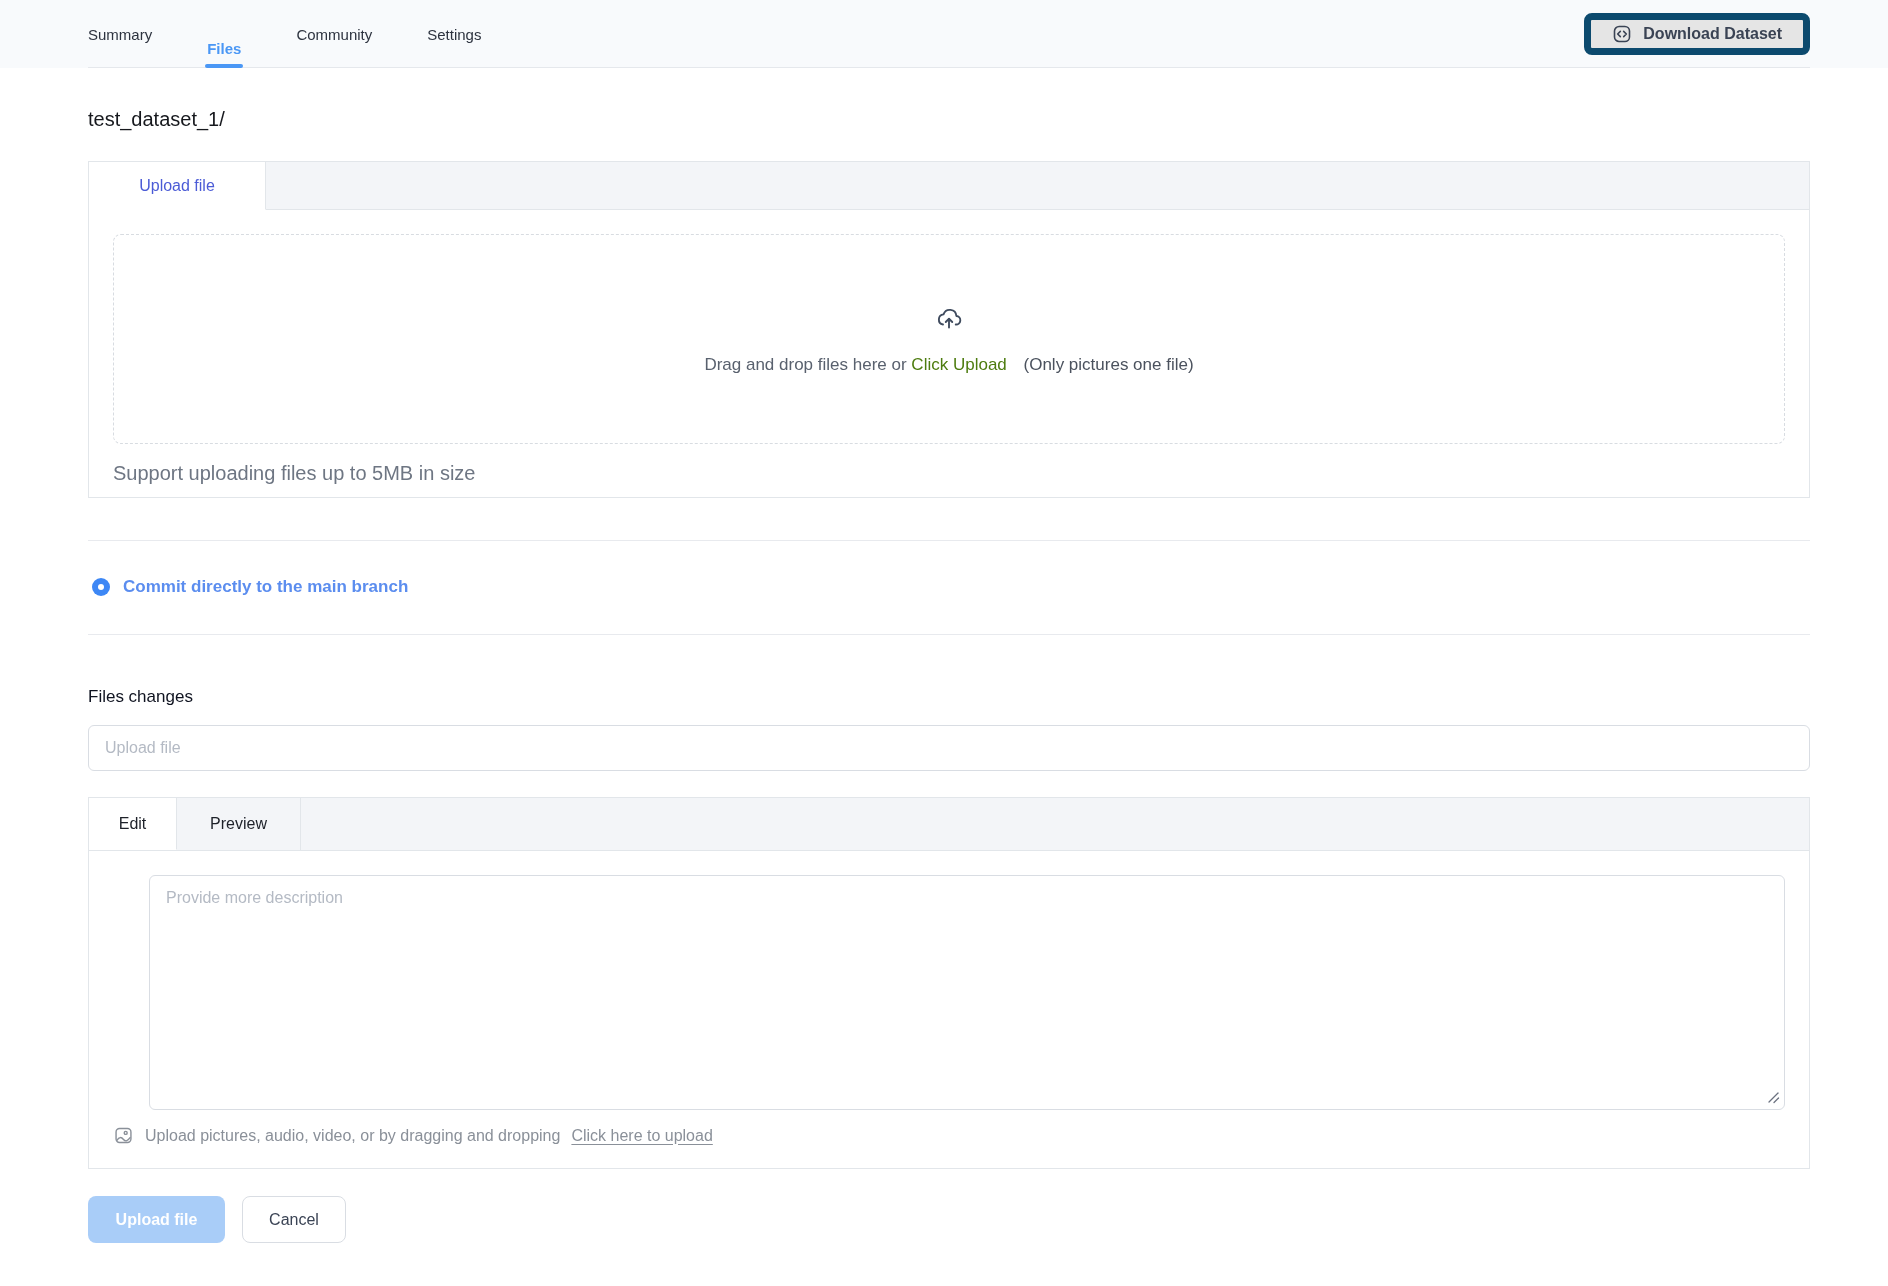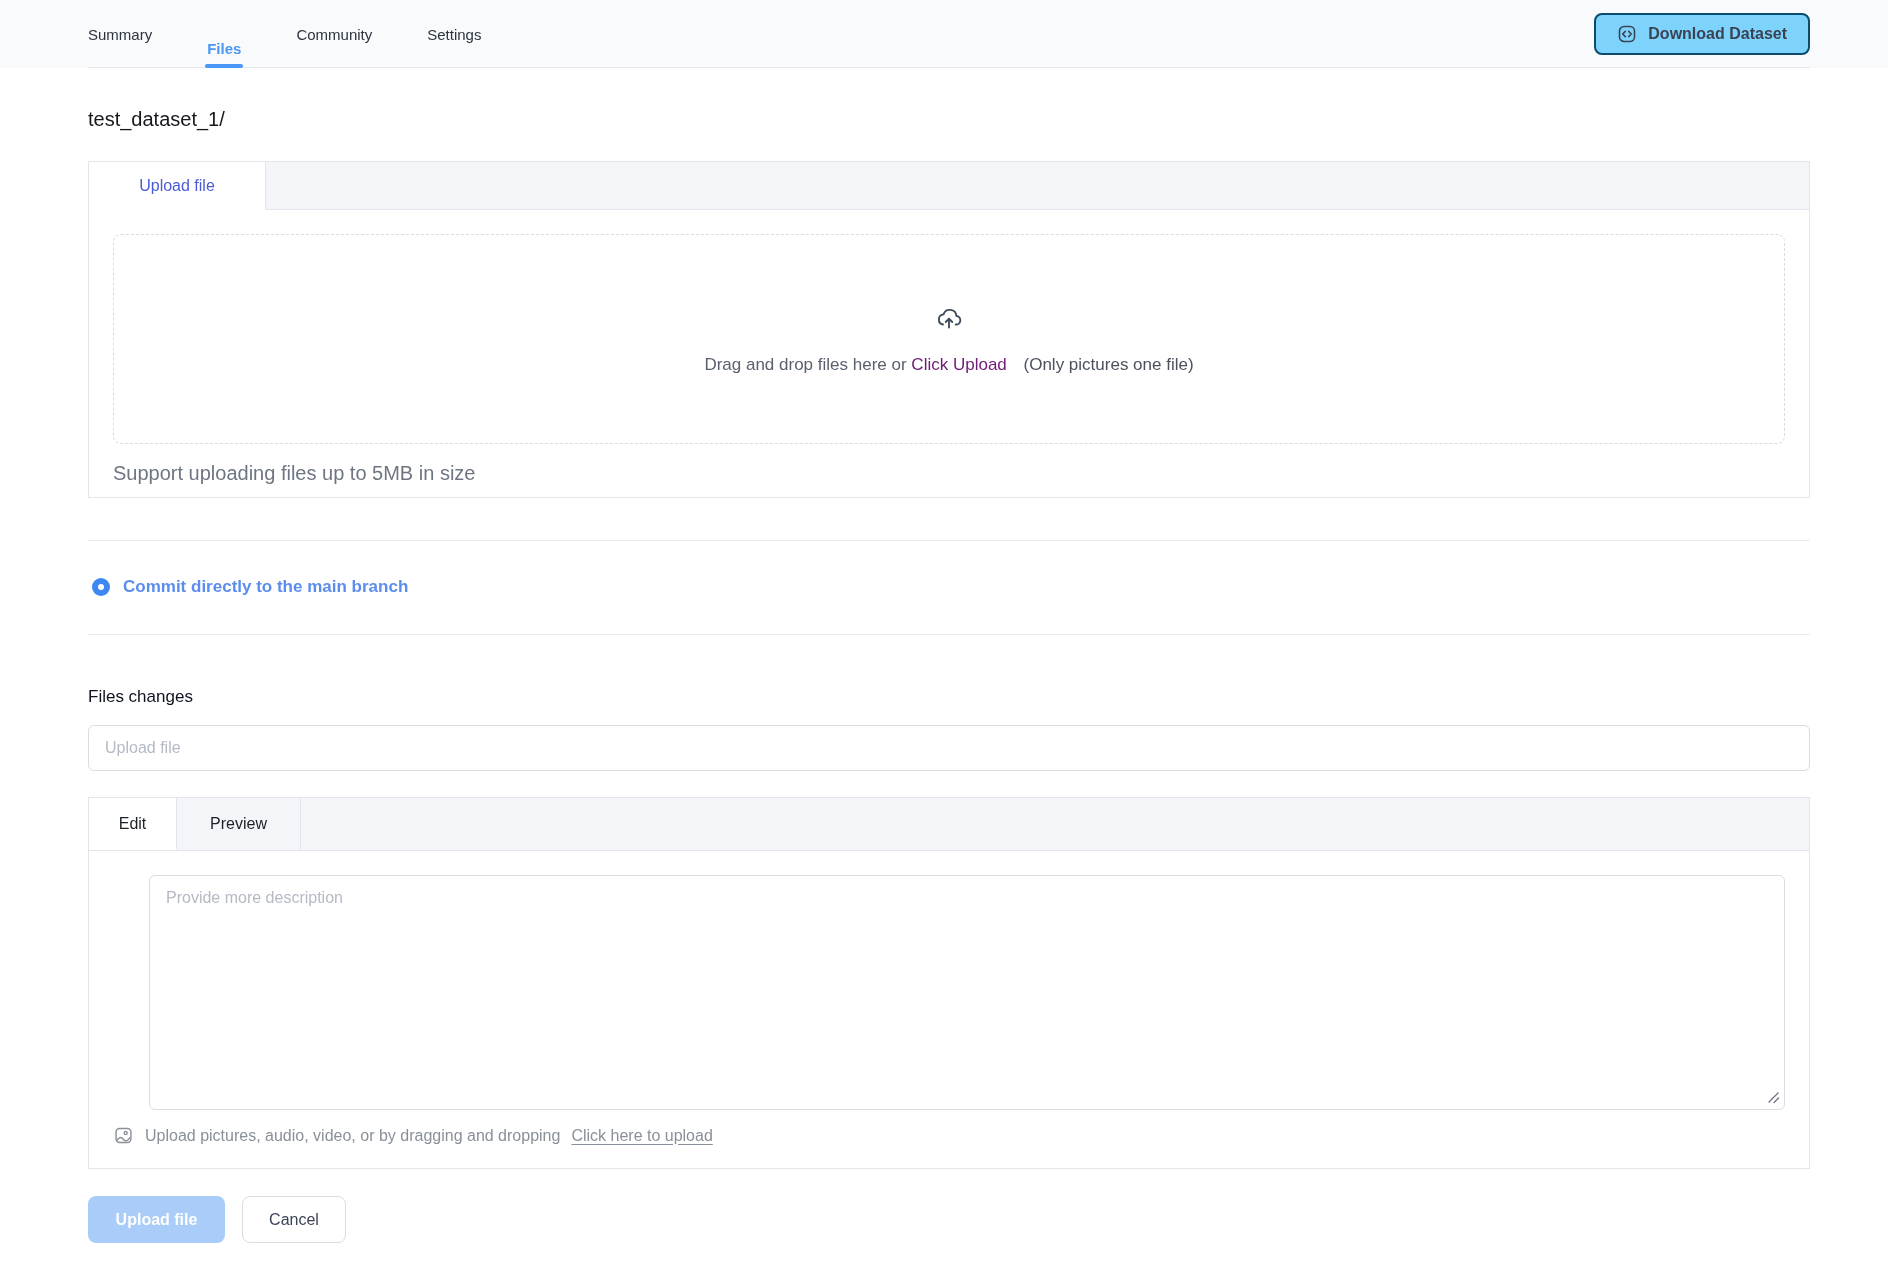--- a/index.html
+++ b/index.html
@@ -42,22 +42,22 @@
     height: 4px; border-radius: 2px;
     background: #4a97f5;
     z-index: 2;
   }
   .download-btn {
     margin-left: auto;
     align-self: center;
     height: 42px;
     display: flex; align-items: center; gap: 11px;
     padding: 0 21px;
-    background: #7dd3fc;
-    border: 2px solid #0c4a6e;
+    background: #e5e5e5;
+    border: 7px solid #0c4a6e;
     border-radius: 8px;
     font-size: 16px; font-weight: 600;
     color: #3a4354;
     cursor: pointer;
   }
 
   
   .main { padding: 0 78px 0 88px; }
 
   .page-title {
@@ -101,21 +101,21 @@
     background: #ffffff;
     display: flex; flex-direction: column;
     align-items: center; justify-content: center;
     cursor: pointer;
   }
   .dropzone-text {
     margin-top: 22px;
     font-size: 17px;
     color: #59616e;
   }
-  .dropzone-text .link { color: #701a75; cursor: pointer; margin-top: 40px; }
+  .dropzone-text .link { color: #4d7c0f; cursor: pointer; margin-top: 40px; }
   .dropzone-text .note { margin-left: 12px; color: #4b525e; }
   .support-note {
     margin: 18px 0 12px 0;
     font-size: 20px;
     color: #6e7683;
   }
 
   
   .divider { height: 1px; background: #e8eaee; border: none; }
   .divider-top { margin-top: 42px; }

